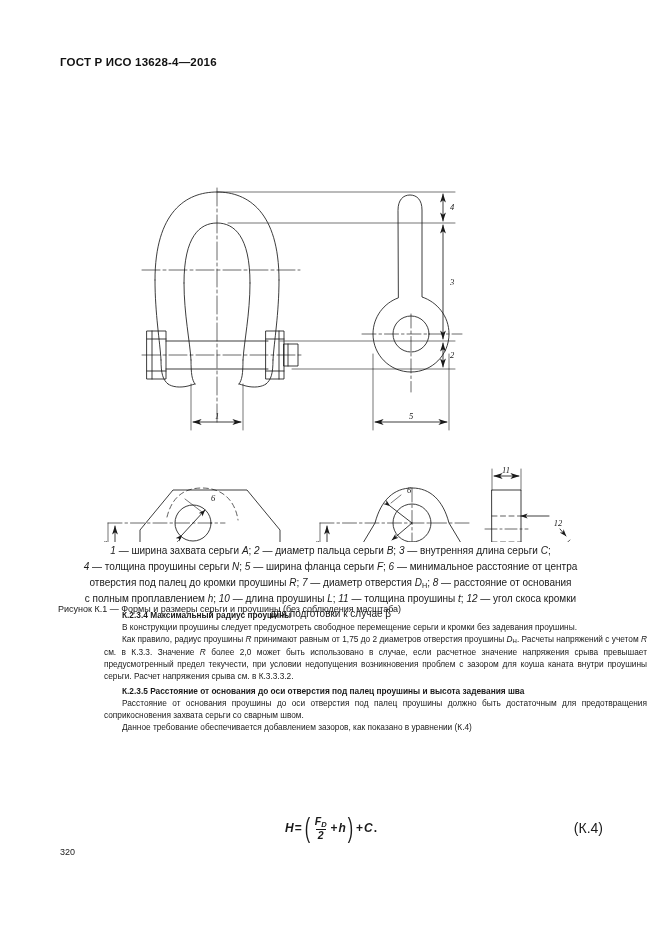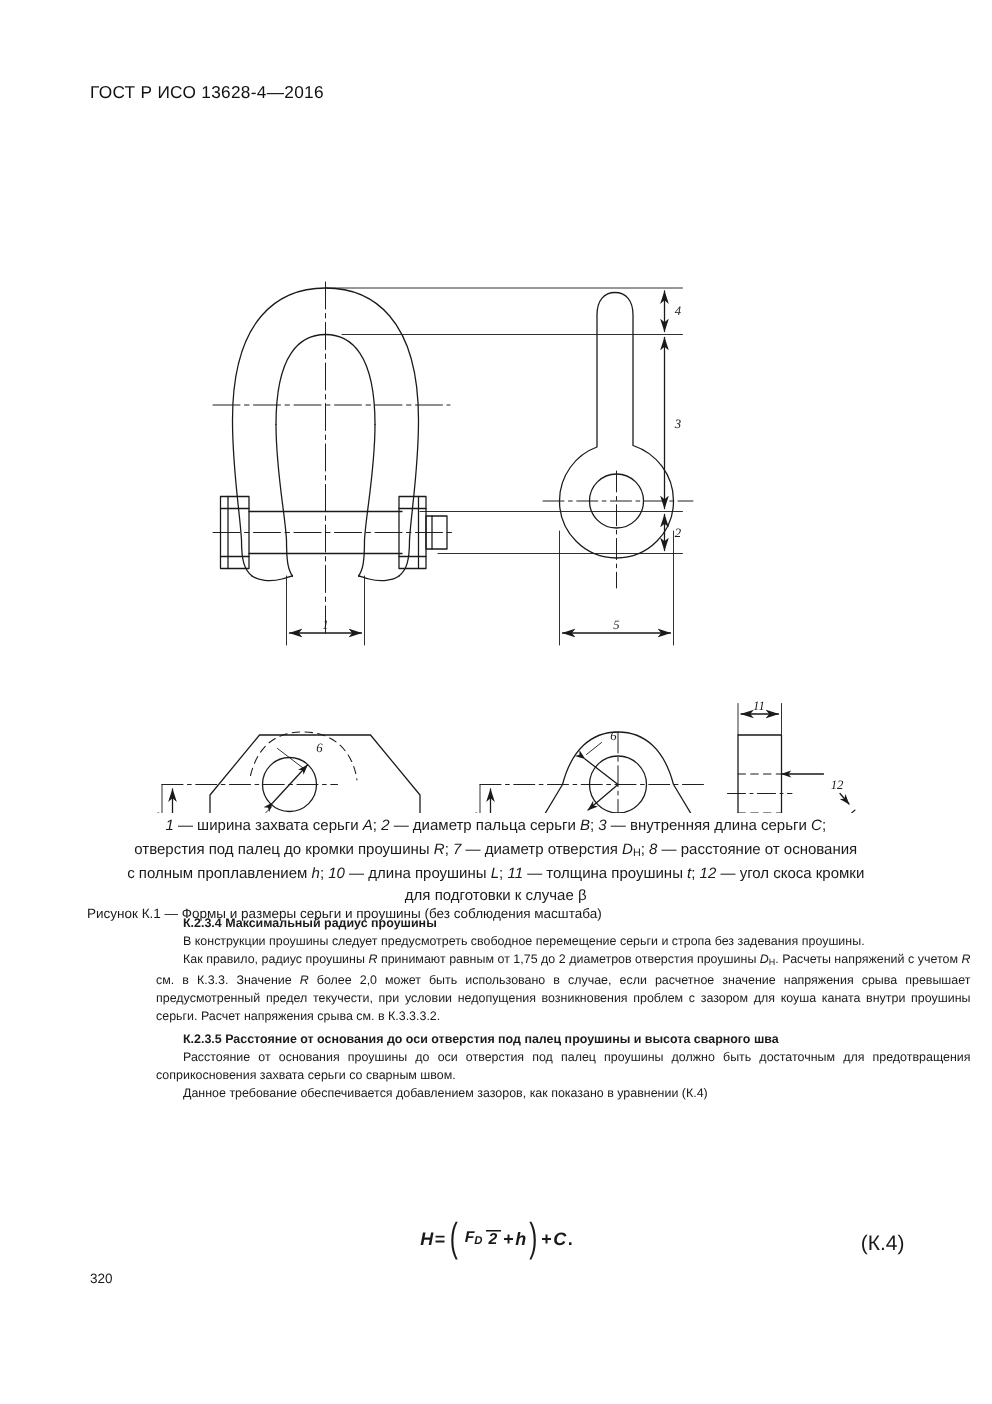--- a/index.html
+++ b/index.html
@@ -17,21 +17,21 @@
     height: 936px;
     background: #ffffff;
     overflow: hidden;
   }
   
   .doc-header {
     position: absolute;
     left: 60px;
     top: 56px;
     font-size: 11.5px;
-    font-weight: normal;
+    font-weight: bold;
     letter-spacing: 0.2px;
     color: #111;
   }
   
   .figure-block {
     position: absolute;
     left: 0;
     top: 92px;
     width: 661px;
     height: 450px;
@@ -107,20 +107,21 @@
   .paren {
     font-size: 27px;
     font-weight: normal;
     font-style: normal;
     line-height: 0.72;
     transform: scaleX(0.6);
     display: inline-block;
   }
   .frac {
     display: inline-flex;
+    flex-direction: column;
     align-items: center;
     justify-content: center;
     margin: 0 1px;
     line-height: 1.05;
     font-size: 10.5px;
   }
   .frac .num-p { padding: 0 2px; }
   .frac .den-p { padding: 0 2px; border-top: 1.3px solid #111; }
   .op { font-style: normal; font-weight: bold; padding: 0 1px; }
   .eq-ref {
@@ -352,37 +353,40 @@
         <text x="558" y="434">12</text>
       </g>
     </svg>
   </div>
 
   <div class="figure-key">
     <div>
       <span class="num">1</span> — ширина захвата серьги <i>A</i>; <span class="num">2</span> — диаметр пальца серьги <i>B</i>; <span class="num">3</span> — внутренняя длина серьги <i>C</i>;
     </div>
     <div>
+      <span class="num">4</span> — толщина проушины серьги <i>N</i>; <span class="num">5</span> — ширина фланца серьги <i>F</i>; <span class="num">6</span> — минимальное расстояние от центра
+    </div>
+    <div>
       отверстия под палец до кромки проушины <i>R</i>; <span class="num">7</span> — диаметр отверстия <i>D</i><sub>Н</sub>; <span class="num">8</span> — расстояние от основания
     </div>
     <div>
       с полным проплавлением <i>h</i>; <span class="num">10</span> — длина проушины <i>L</i>; <span class="num">11</span> — толщина проушины <i>t</i>; <span class="num">12</span> — угол скоса кромки
     </div>
     <div>
       для подготовки к случае β
     </div>
   </div>
 
   <div class="figure-caption">Рисунок К.1 — Формы и размеры серьги и проушины (без соблюдения масштаба)</div>
 
   <div class="body-text">
     <h4>К.2.3.4 Максимальный радиус проушины</h4>
-    <p class="indent">В конструкции проушины следует предусмотреть свободное перемещение серьги и стропа без задевания проушины.</p>
+    <p class="indent">В конструкции проушины следует предусмотреть свободное перемещение серьги и кромки без задевания проушины.</p>
     <p class="indent">Как правило, радиус проушины <i>R</i> принимают равным от 1,75 до 2 диаметров отверстия проушины <i>D</i><sub>Н</sub>. Расчеты напряжений с учетом <i>R</i> см. в К.3.3. Значение <i>R</i> более 2,0 может быть использовано в случае, если расчетное значение напряжения срыва превышает предусмотренный предел текучести, при условии недопущения возникновения проблем с зазором для коуша каната внутри проушины серьги. Расчет напряжения срыва см. в К.3.3.3.2.</p>
-    <h4>К.2.3.5 Расстояние от основания до оси отверстия под палец проушины и высота сварного шва</h4>
+    <h4>К.2.3.5 Расстояние от основания до оси отверстия под палец проушины и высота задевания шва</h4>
     <p class="indent">Расстояние от основания проушины до оси отверстия под палец проушины должно быть достаточным для предотвращения соприкосновения захвата серьги со сварным швом.</p>
     <p class="indent">Данное требование обеспечивается добавлением зазоров, как показано в уравнении (К.4)</p>
   </div>
 
   <div class="formula-row">
     <div class="formula">
       <span class="eqn">
         <span>H</span>
         <span class="op">=</span>
         <span class="paren">(</span>

